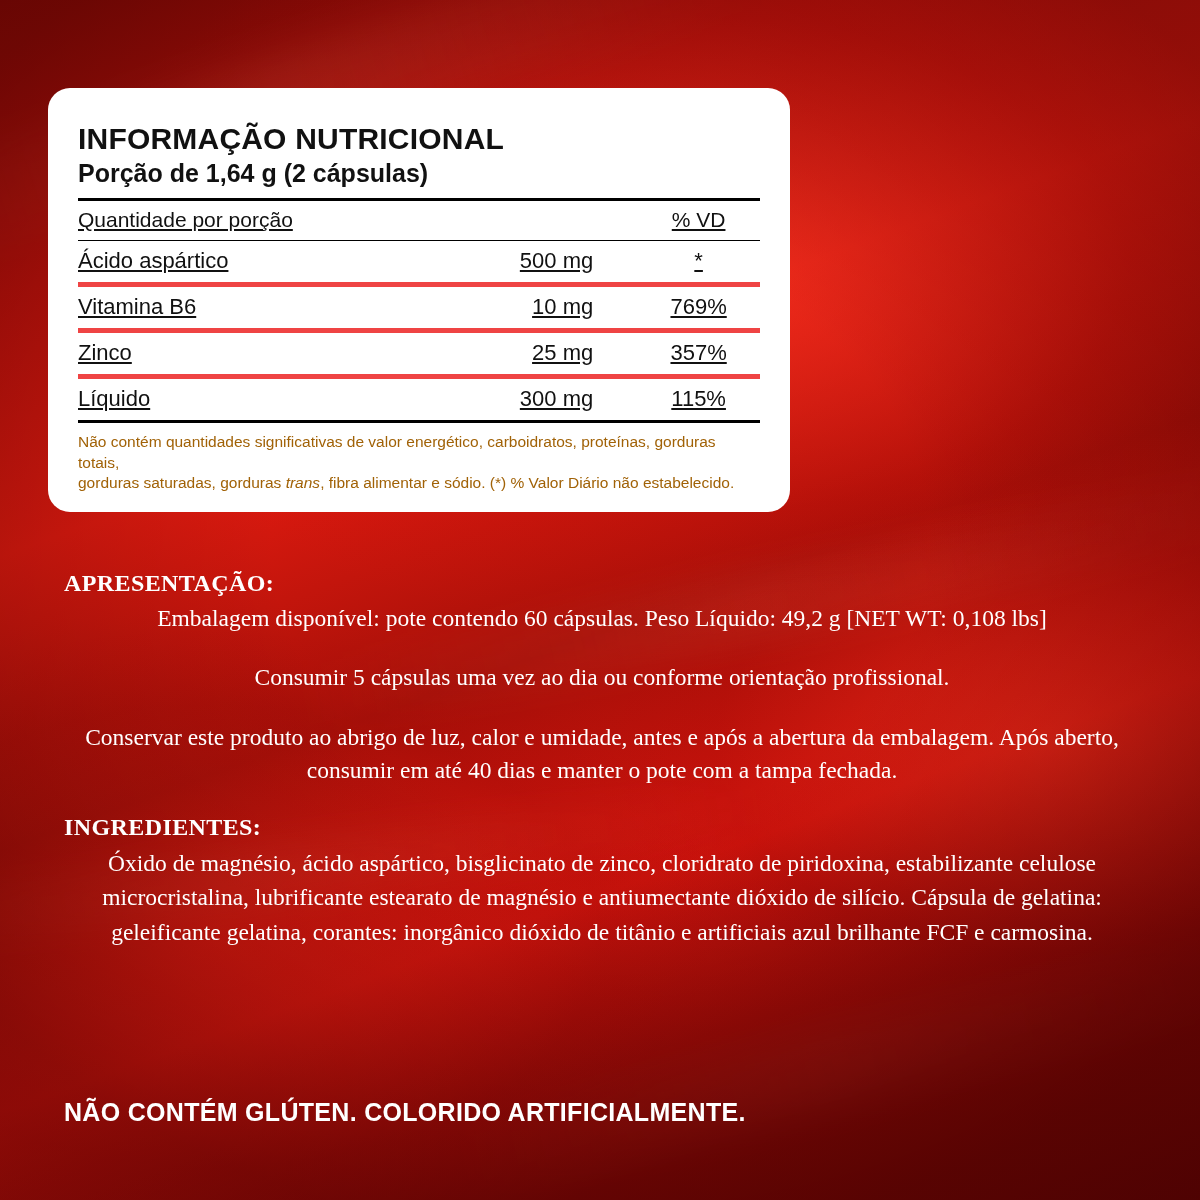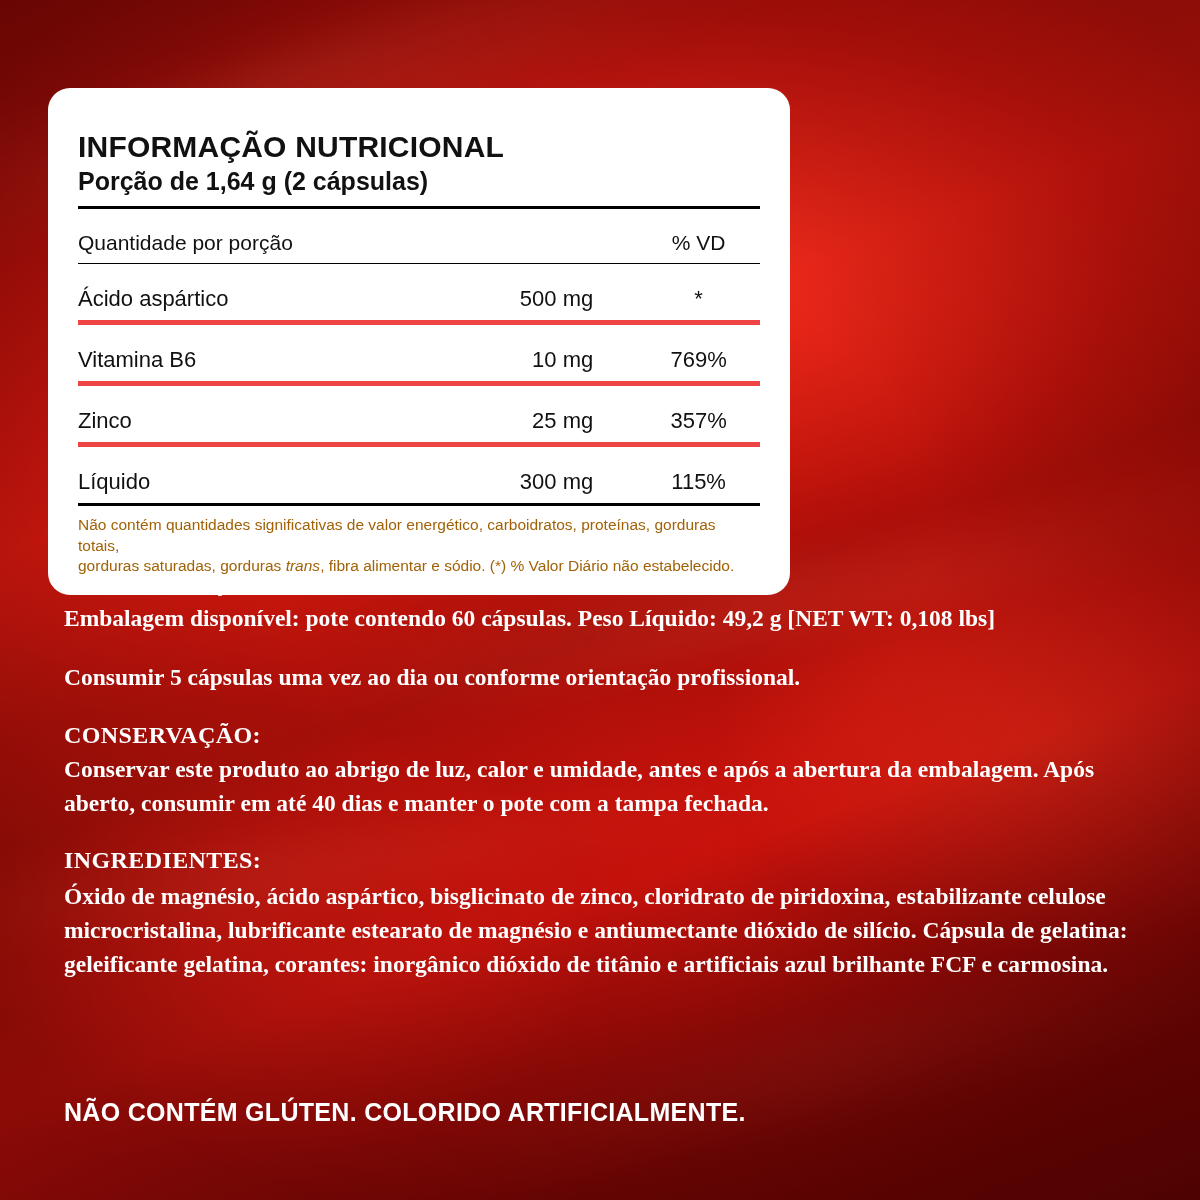--- a/index.html
+++ b/index.html
@@ -52,39 +52,40 @@
     border-radius: 22px;
     box-sizing: border-box;
     padding: 26px 30px 18px 30px;
     color: #111;
   }
   .nutri-title {
     font-size: 30px;
     font-weight: 700;
     letter-spacing: .2px;
     line-height: 1.12;
-    margin: 16px 0 2px 0;
+    margin: 8px 0 2px 0;
   }
   .nutri-portion {
     font-size: 25px;
     font-weight: 700;
     line-height: 1.2;
     margin: 0 0 10px 0;
   }
 
   table.nutri {
     width: 100%;
     border-collapse: collapse;
     font-size: 22px;
   }
   table.nutri th, table.nutri td {
-    padding: 22px 0 8px 0;
+    padding: 7px 0 8px 0;
     font-weight: 400;
     text-align: left;
     vertical-align: baseline;
+    text-decoration: underline;
   }
   .col-name  { width: 56%; }
   .col-amt   { width: 26%; text-align: right !important; padding-right: 44px !important; }
   .col-vd    { width: 18%; text-align: center !important; }
 
   .row-head th {
     border-top: 3px solid #000;
     border-bottom: 1px solid #000;
     font-weight: 400;
     font-size: 21px;
@@ -121,21 +122,22 @@
     margin: 0 0 4px 0;
     font-size: 24px;
     font-weight: 700;
     letter-spacing: .4px;
     line-height: 1.2;
   }
   .block p {
     margin: 0;
     font-size: 23.5px;
     line-height: 1.42;
-    font-weight: 700;
+    font-weight: 400;
+    text-align: center;
   }
   .block.ingredients p { line-height: 1.46; }
 
   .footer-note {
     position: absolute;
     left: 64px;
     top: 1098px;
     color: #ffffff;
     font-family: Liberation Sans, sans-serif;
     font-size: 25px;
@@ -202,21 +204,20 @@
     <div class="block">
       <h3>APRESENTAÇÃO:</h3>
       <p>Embalagem disponível: pote contendo 60 cápsulas. Peso Líquido:  49,2 g [NET WT: 0,108 lbs]</p>
     </div>
 
     <div class="block">
       <p>Consumir 5 cápsulas uma vez ao dia ou conforme orientação profissional.</p>
     </div>
 
     <div class="block">
-      <h3>CONSERVAÇÃO:</h3>
       <p>Conservar este produto ao abrigo de luz, calor e umidade, antes e após a abertura da embalagem. Após aberto, consumir em até 40 dias e manter o pote com a tampa fechada.</p>
     </div>
 
     <div class="block ingredients">
       <h3>INGREDIENTES:</h3>
       <p>Óxido de magnésio, ácido aspártico, bisglicinato de zinco, cloridrato de piridoxina, estabilizante celulose microcristalina, lubrificante estearato de magnésio e antiumectante dióxido de silício. Cápsula de gelatina: geleificante gelatina, corantes: inorgânico dióxido de titânio e artificiais azul brilhante FCF e carmosina.</p>
     </div>
 
   </div>
 

